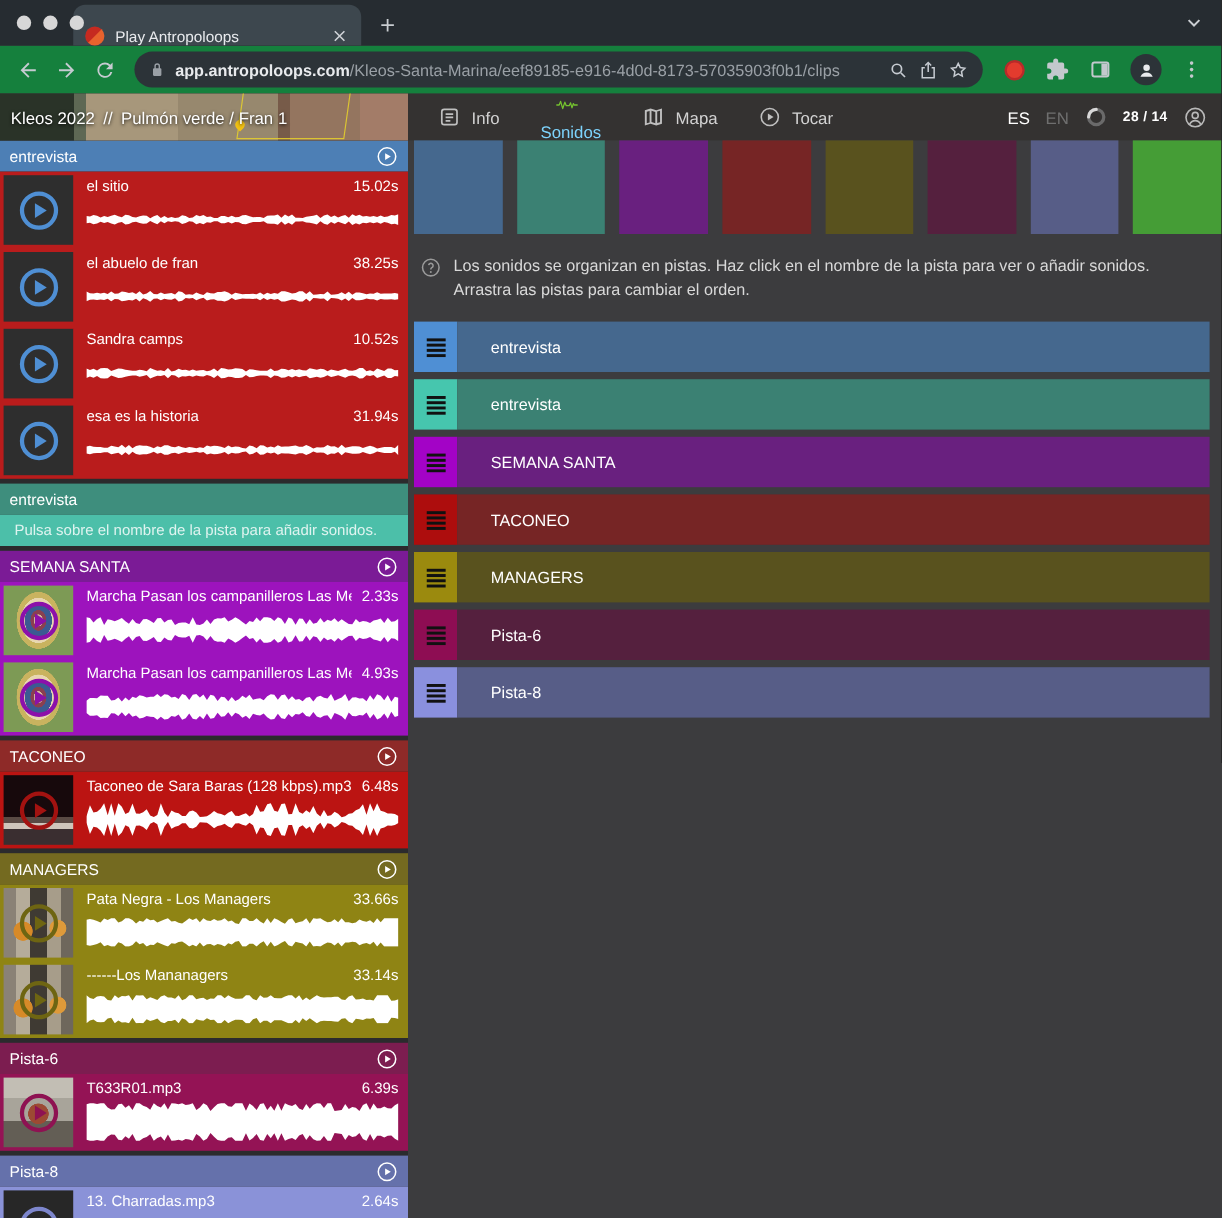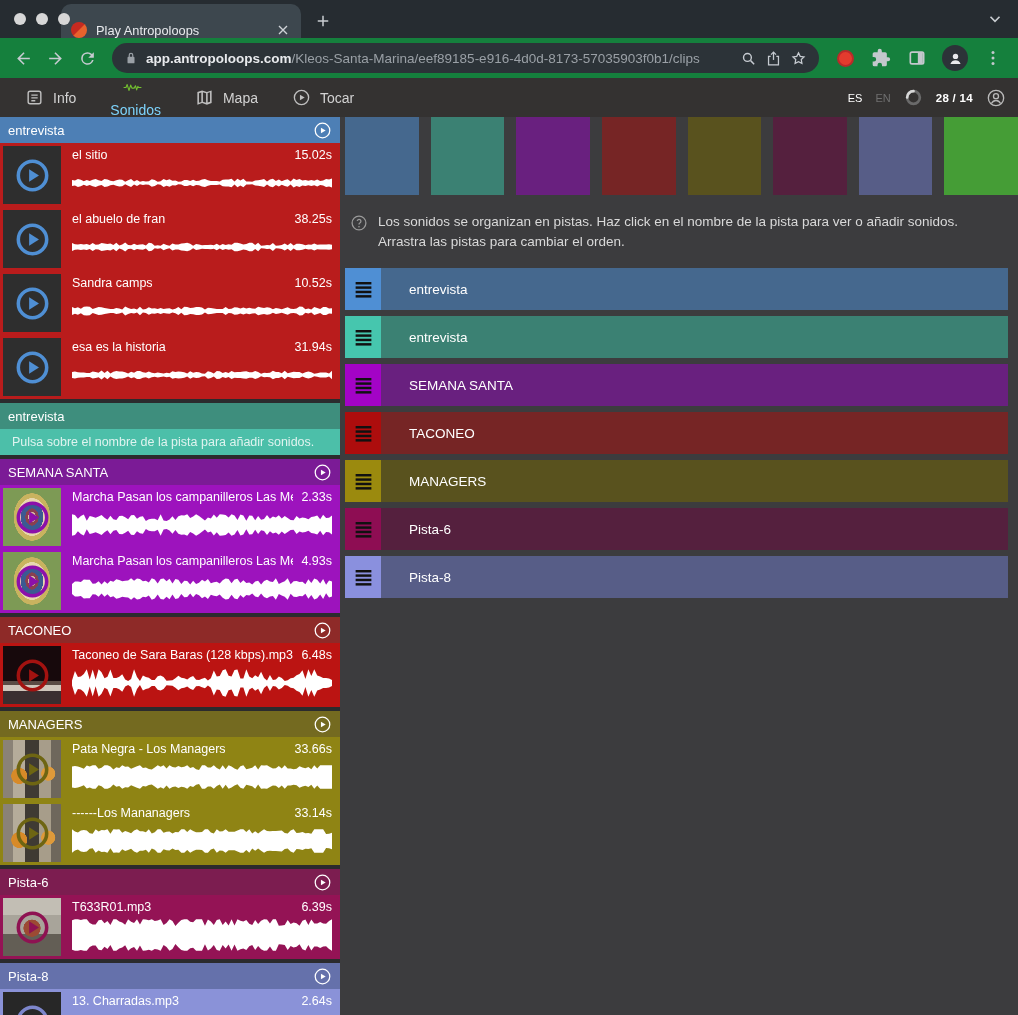--- a/index.html
+++ b/index.html
@@ -45,21 +45,21 @@
   .collage .bound{position:absolute;left:200px;top:-6px;width:90px;height:44px;border:1.6px solid #e8d22a;
     transform:skewX(-8deg);z-index:1;opacity:.85;}
   .breadcrumb{position:absolute;left:9px;top:0;height:39px;display:flex;align-items:center;gap:7px;z-index:3;
     color:#fff;font-size:14px;text-shadow:0 1px 3px rgba(0,0,0,.9);white-space:nowrap;}
   .appnav{display:flex;align-items:center;margin-left:8px;}
   .nav-item{display:flex;align-items:center;gap:9px;padding:0 17px;color:#d2d2d2;font-size:14px;height:39px;cursor:default;}
   .nav-item svg{width:19px;height:19px;color:#bfbfbf;}
   .nav-item.active{color:#7dd3fc;flex-direction:column;}
   .nav-item.active svg{color:#74c22f;}
   .appbar-right{margin-left:auto;display:flex;align-items:center;gap:13px;padding-right:12px;}
-  .lang{font-size:11px;color:#fff;}
+  .lang{font-size:14px;color:#fff;}
   .lang.dim{color:#6f6f6f;}
   .spin{width:19px;height:19px;}
   .counter{color:#fff;font-size:11.5px;font-weight:bold;letter-spacing:.3px;}
   .account{width:20px;height:20px;color:#b9b9b9;}
 
   
   .content{display:flex;height:898px;}
   .sidebar{width:340px;flex:none;background:#2b2b2d;overflow:hidden;display:flex;flex-direction:column;gap:4px;}
   .track-header{height:26px;display:flex;align-items:center;padding:0 8px;color:#fff;font-size:13px;flex:none;}
   .track-header .tname{flex:1;white-space:nowrap;overflow:hidden;}
@@ -176,20 +176,29 @@
         </span>
       </span>
     <span class="chrome-ic"><svg viewBox="0 0 24 24" fill="currentColor">
           <circle cx="12" cy="5.5" r="1.8"></circle>
           <circle cx="12" cy="12" r="1.8"></circle>
           <circle cx="12" cy="18.5" r="1.8"></circle>
         </svg></span>
   </div>
 
   <div class="appbar">
+    <div class="collage">
+      <span class="bound"></span>
+      <span class="pin"></span>
+      <div class="breadcrumb">
+        <span>Kleos 2022</span>
+        <span>//</span>
+        <span>Pulmón verde / Fran 1</span>
+      </div>
+    </div>
     <div class="appnav" id="appnav">
         <div class="nav-item">
           <span style="display: flex; width: 19px; height: 19px;">
             <svg viewBox="0 0 24 24" fill="none" stroke="currentColor" stroke-width="1.8">
               <rect x="4" y="4" width="16" height="16" rx="2.5"></rect>
               <path d="M8 9h8M8 12.5h8M8 16h5"></path>
             </svg>
           </span>
           <span>Info</span>
         </div>

